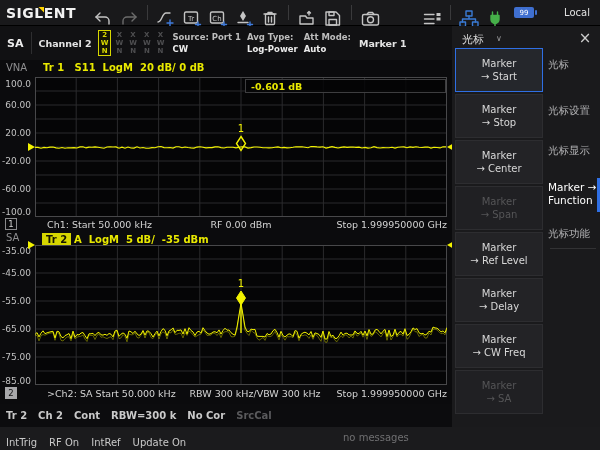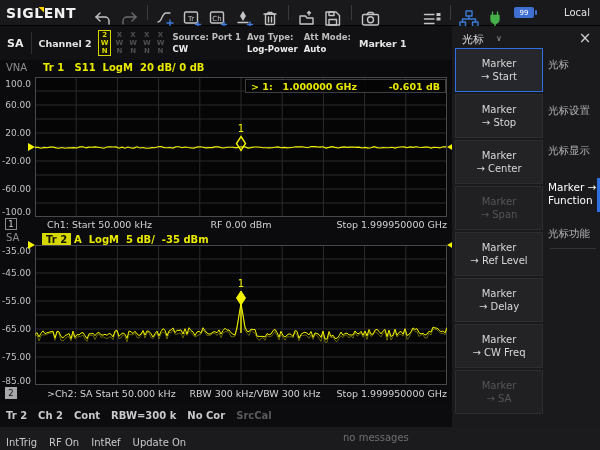--- a/index.html
+++ b/index.html
@@ -262,21 +262,21 @@
       <path d="M206 59.5 L210.5 66.5 L206 73.5 L201.5 66.5 Z" fill="none" stroke="#f2f200" stroke-width="1.4"></path>
       <text x="206" y="55" fill="#f2f200" font-size="10" text-anchor="middle" font-family="DejaVu Sans,sans-serif">1</text>
     </svg>
   <div class="abs ytick" style="left:0;top:79px;">100.0</div>
   <div class="abs ytick" style="left:0;top:100px;">60.00</div>
   <div class="abs ytick" style="left:0;top:128px;">20.00</div>
   <div class="abs ytick" style="left:0;top:156px;">-20.00</div>
   <div class="abs ytick" style="left:0;top:184px;">-60.00</div>
   <div class="abs ytick" style="left:0;top:207px;">-100.0</div>
   <div class="abs readout" style="left:245px;top:79px;width:201px;">
-    <span>&gt; 1:   1.000000 GHz</span><span>-0.601 dB</span>
+    <span>-0.601 dB</span>
   </div>
   <div class="abs tri-r" style="left:28px;top:143px;"></div>
   <div class="abs tri-l" style="left:447px;top:143px;"></div>
   <div class="abs chbox" style="left:5px;top:218px;">1</div>
   <div class="abs pfoot" style="left:47px;top:219px;">Ch1: Start 50.000 kHz</div>
   <div class="abs pfoot" style="left:141px;top:219px;width:200px;text-align:center;">RF 0.00 dBm</div>
   <div class="abs pfoot" style="left:247px;top:219px;width:200px;text-align:right;">Stop 1.999950000 GHz</div>
 
   <div class="abs corner-lab" style="left:6px;top:232px;">SA</div>
   <div class="abs badge" style="left:42px;top:233px;">Tr 2</div>

